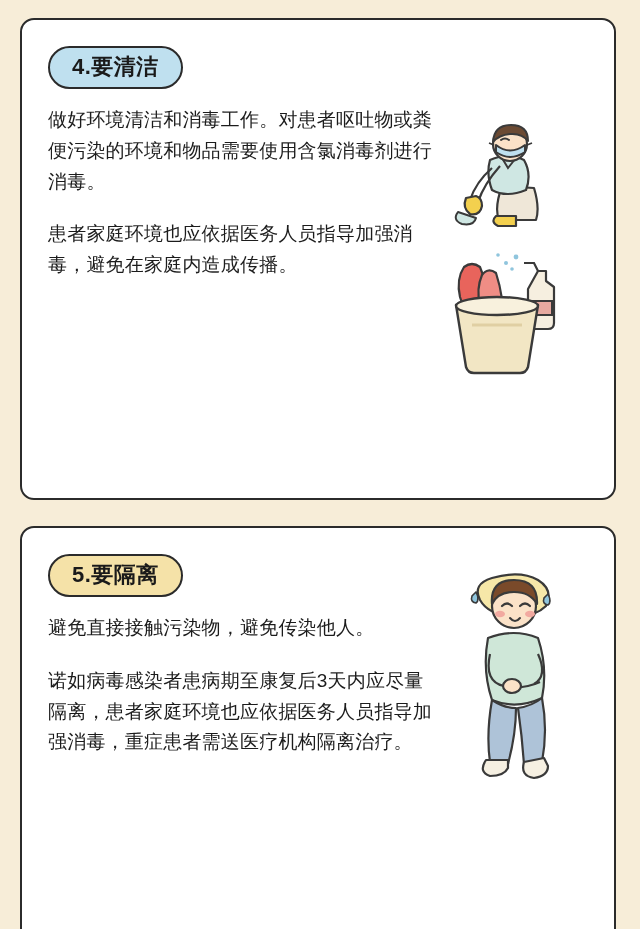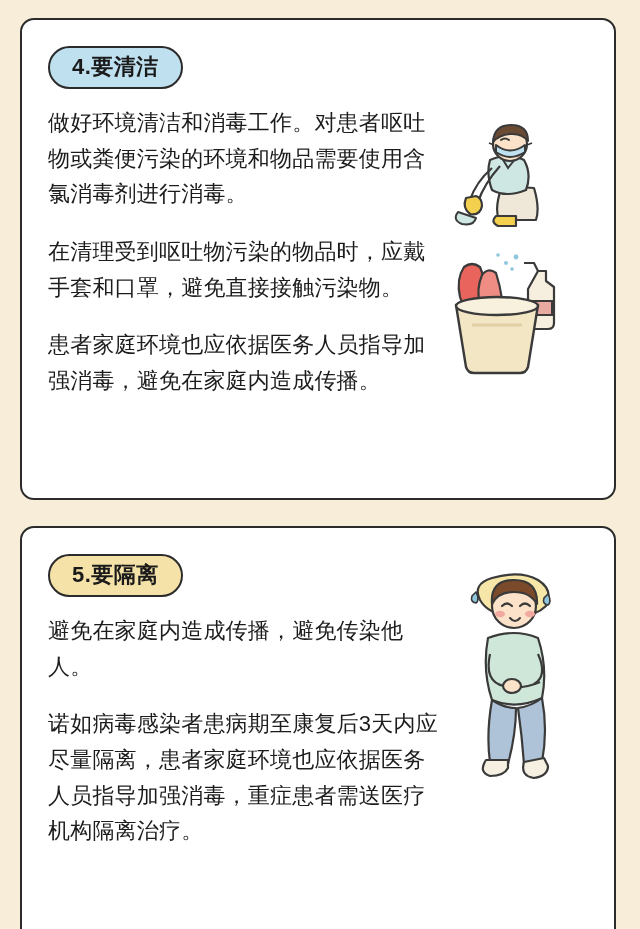--- a/index.html
+++ b/index.html
@@ -57,21 +57,21 @@
   .badge-wrap {
     padding: 26px 0 0 26px;
   }
   .body-text {
     padding: 16px 0 0 26px;
     width: 420px;
     box-sizing: border-box;
   }
   .body-text p {
     margin: 0 0 22px 0;
-    font-size: 22px;
+    font-size: 19px;
     line-height: 1.62;
     color: #1c1c1c;
     letter-spacing: 0.2px;
   }
   .body-text p:last-child {
     margin-bottom: 0;
     margin-top: 20px;
   }
   .art {
     position: absolute;
@@ -110,21 +110,20 @@
 <div class="page">
 
   <div class="card card-1">
 
     <div class="badge-wrap">
       <span class="badge badge-blue">4.要清洁</span>
     </div>
 
     <div class="body-text">
       <p>做好环境清洁和消毒工作。对患者呕吐物或粪便污染的环境和物品需要使用含氯消毒剂进行消毒。</p>
-      <p>在清理受到呕吐物污染的物品时，应戴手套和口罩，避免直接接触污染物。</p>
       <p>患者家庭环境也应依据医务人员指导加强消毒，避免在家庭内造成传播。</p>
     </div>
 
     <div class="art">
 
       <svg class="ill1-person" viewBox="0 0 130 130">
 
         <path d="M58 70 Q50 92 55 104 L92 104 Q96 92 90 72 Z" fill="#efe7d8" stroke="#3a3a3a" stroke-width="2.2" stroke-linejoin="round"></path>
 
         <path d="M46 44 Q42 58 48 74 Q62 82 82 74 Q88 58 80 44 Q64 36 46 44 Z" fill="#cfe7e3" stroke="#3a3a3a" stroke-width="2.2" stroke-linejoin="round"></path>
@@ -172,21 +171,21 @@
     </div>
   </div>
 
   <div class="card card-2">
 
     <div class="badge-wrap">
       <span class="badge badge-yellow">5.要隔离</span>
     </div>
 
     <div class="body-text">
-      <p>避免在家庭内造成传播，避免传染他人。</p>
+      <p>避免直接接触污染物，避免传染他人。</p>
       <p>诺如病毒感染者患病期至康复后3天内应尽量隔离，患者家庭环境也应依据医务人员指导加强消毒，重症患者需送医疗机构隔离治疗。</p>
     </div>
 
     <div class="art">
       <svg class="ill2" viewBox="0 0 165 250">
 
         <path d="M42 42 Q34 26 54 20 Q82 12 100 22 Q116 32 108 48 Q96 60 72 58 Q50 56 42 42 Z" fill="#f6e7a8" stroke="#3a3a3a" stroke-width="2.2" stroke-linejoin="round"></path>
 
         <circle cx="76" cy="48" r="22" fill="#fbe2c8" stroke="#3a3a3a" stroke-width="2.2"></circle>
 

